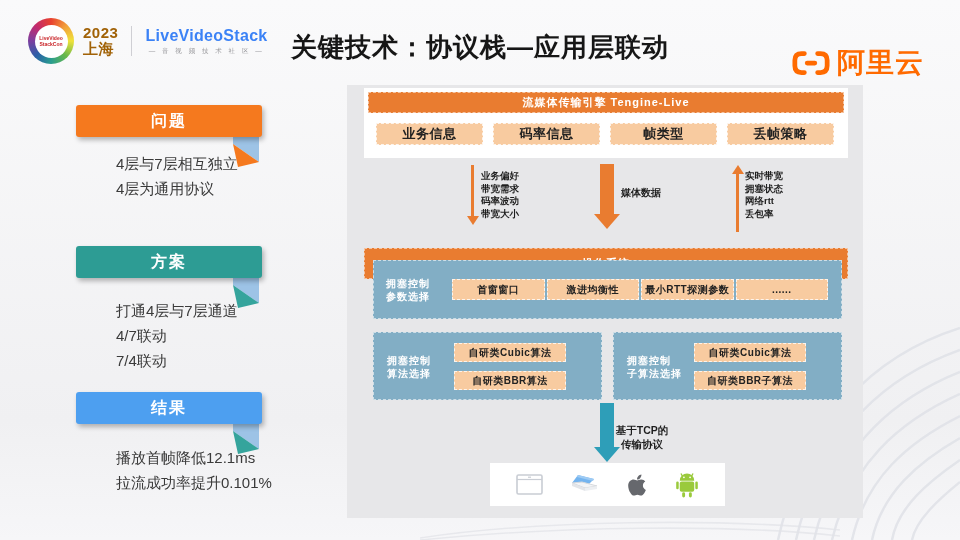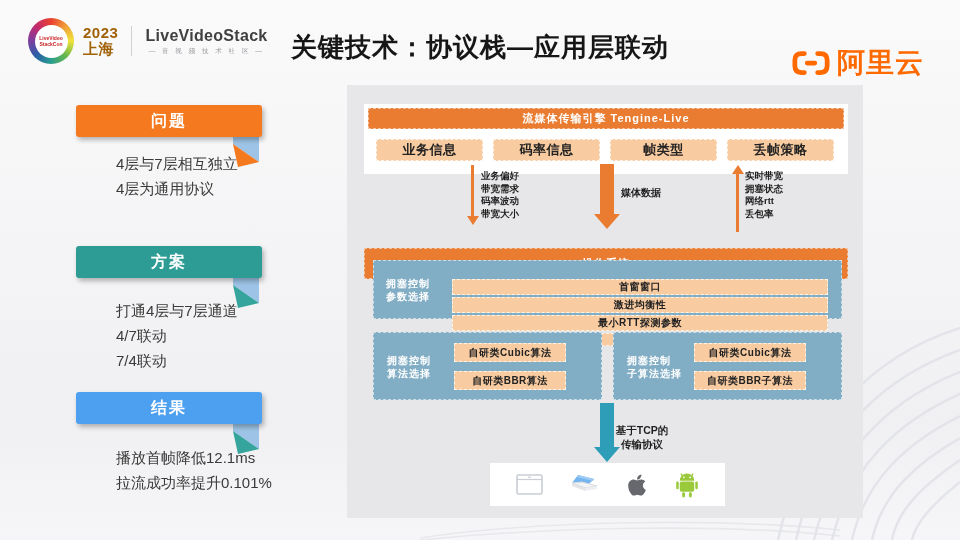--- a/index.html
+++ b/index.html
@@ -13,41 +13,41 @@
 
   
   .logo-cluster{position:absolute;left:28px;top:18px;display:flex;align-items:center;gap:9px;z-index:2;}
   .logo-circle{width:46px;height:46px;border-radius:50%;
     background:conic-gradient(#e8412f,#f2a03a,#efe23a,#67b84b,#2a9d8f,#2b5fa8,#7b3fa0,#c22a6d,#e8412f);
     display:flex;align-items:center;justify-content:center;flex:0 0 auto;}
   .logo-circle-inner{width:33px;height:33px;border-radius:50%;background:#fff;color:#c92327;
     font-size:5px;line-height:6px;font-weight:bold;display:flex;align-items:center;justify-content:center;text-align:center;}
   .conf-txt{font-size:15px;font-weight:bold;color:#a16207;line-height:16px;letter-spacing:.5px;}
   .logo-divider{width:1px;height:30px;background:#cfcfd4;margin:0 4px;}
-  .lvs-name{font-size:16px;font-weight:bold;color:#404040;letter-spacing:.3px;}
+  .lvs-name{font-size:16px;font-weight:bold;color:#3b82f6;letter-spacing:.3px;}
   .lvs-tagline{font-size:6.5px;color:#9b9b9f;letter-spacing:2.5px;margin-top:2px;text-align:center;}
   .page-title{position:absolute;left:0;right:0;top:30px;text-align:center;z-index:1;
     font-size:26px;font-weight:bold;color:#161616;letter-spacing:1px;}
   .ali-logo{position:absolute;right:36px;top:44px;display:flex;align-items:center;gap:7px;z-index:2;}
   .ali-text{font-size:28px;font-weight:bold;color:#FF6A00;letter-spacing:1px;}
 
   
   .ribbon{position:absolute;left:76px;width:186px;height:32px;border-radius:3px;z-index:3;
     color:#fff;font-size:16px;font-weight:bold;display:flex;align-items:center;justify-content:center;
     letter-spacing:2px;box-shadow:2px 3px 5px rgba(0,0,0,.28);}
   .ribbon-tail{position:absolute;left:233px;width:28px;height:32px;z-index:2;}
   .sec-items{position:absolute;left:88px;z-index:2;font-size:15px;color:#3a3a3a;}
   .sec-items div{height:25px;line-height:25px;margin-left:28px;}
   .rb-problem{background:#F5791E;}
   .rb-plan{background:#2D9C94;}
   .rb-result{background:#4D9FF0;}
 
   
   .panel{position:absolute;left:347px;top:85px;width:516px;height:433px;background:#E7E7E9;z-index:1;}
-  .engine-box{position:absolute;left:17px;top:19px;width:484px;height:70px;background:#fff;}
+  .engine-box{position:absolute;left:17px;top:3px;width:484px;height:70px;background:#fff;}
   .bar-orange{background:#E97C30;color:#fff;font-weight:bold;font-size:11px;
     display:flex;align-items:center;justify-content:center;border:1px dashed rgba(255,255,255,.55);box-sizing:border-box;letter-spacing:1px;}
   .engine-header{position:absolute;left:4px;right:4px;top:4px;height:21px;}
   .engine-row{position:absolute;left:12px;right:14px;top:35px;display:flex;gap:10px;}
   .tan-box{background:#F8CBA0;border:1px dashed rgba(255,255,255,.8);box-sizing:border-box;
     color:#222;font-size:13px;font-weight:bold;display:flex;align-items:center;justify-content:center;letter-spacing:.5px;}
   .engine-row .tan-box{flex:1;height:22px;}
 
   .arrow-shaft{position:absolute;background:#E97C30;}
   .arrow-head-down{position:absolute;width:0;height:0;border-left:6px solid transparent;border-right:6px solid transparent;border-top:9px solid #E97C30;}
@@ -55,21 +55,21 @@
   .arrow-head-up{position:absolute;width:0;height:0;border-left:6px solid transparent;border-right:6px solid transparent;border-bottom:9px solid #E97C30;}
   .arrow-labels{position:absolute;font-size:9.5px;font-weight:bold;color:#1e1e1e;line-height:12.5px;}
   .arrow-labels.centered{text-align:left;width:46px;}
   .mid-label{position:absolute;font-size:10px;font-weight:bold;color:#1e1e1e;}
 
   .os-bar{position:absolute;left:17px;top:163px;width:484px;height:31px;}
 
   .blue-box{position:absolute;background:#82AEC5;border:1px dashed rgba(255,255,255,.6);box-sizing:border-box;}
   .blue-label{position:absolute;color:#fff;font-size:10px;font-weight:bold;line-height:13px;letter-spacing:1px;}
   .param-box{left:26px;top:175px;width:469px;height:59px;}
-  .param-row{position:absolute;left:78px;right:13px;top:18px;display:flex;gap:2px;flex-direction:column;}
+  .param-row{position:absolute;left:78px;right:13px;top:18px;display:flex;gap:2px;}
   .param-row .tan-box{flex:1;height:21px;font-size:10px;}
   .algo-box-l{left:26px;top:247px;width:229px;height:68px;}
   .algo-box-r{left:266px;top:247px;width:229px;height:68px;}
   .algo-tan{position:absolute;left:80px;width:112px;height:19px;font-size:10px;}
 
   .tcp-label{position:absolute;left:258px;top:338px;width:74px;text-align:center;
     font-size:10.5px;font-weight:bold;color:#1e1e1e;line-height:14px;}
   .teal .arrow-shaft{background:#2E9EB8;}
   .teal .arrow-head-down{border-top-color:#2E9EB8;}
 

